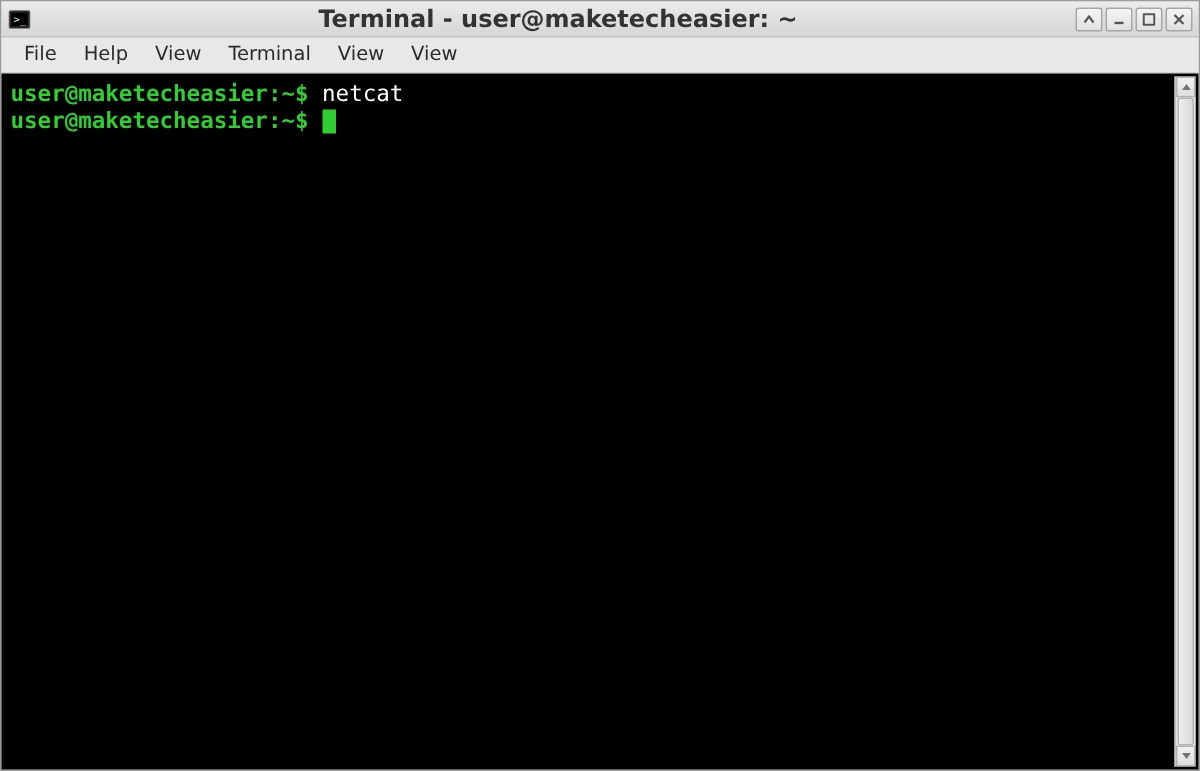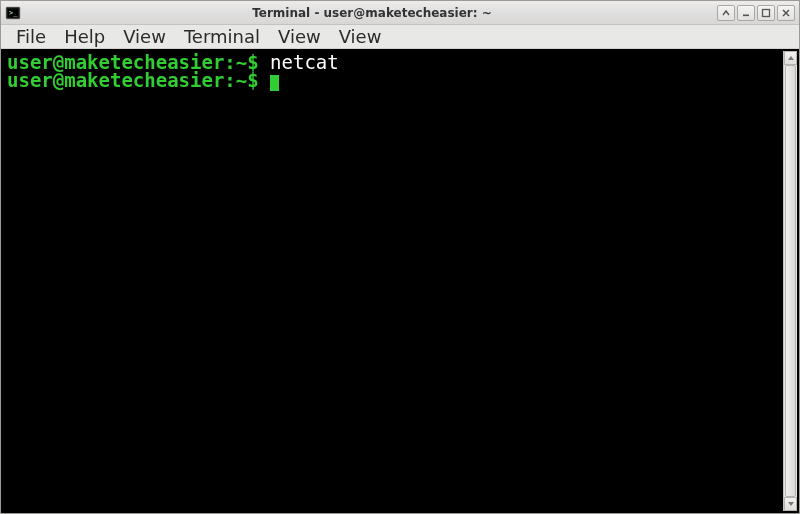--- a/index.html
+++ b/index.html
@@ -35,21 +35,21 @@
       display: flex;
       align-items: center;
       justify-content: center;
     }
     .titlebar-icon svg { display: block; }
     .title-text {
       flex: 1;
       text-align: center;
       font-weight: bold;
       color: #333;
-      font-size: 12px;
+      font-size: 16px;
     }
     .window-controls {
       display: flex;
       gap: 2px;
       align-items: center;
     }
     .win-btn {
       width: 18px;
       height: 16px;
       background: linear-gradient(to bottom, #f4f4f2, #e2e1df);
@@ -66,35 +66,35 @@
       background: #e8e8e6;
       display: flex;
       align-items: center;
       padding: 0 6px;
       gap: 0;
       border-bottom: 1px solid #d2d1cf;
     }
     .menu-item {
       padding: 3px 9px;
       color: #2b2b2b;
-      font-size: 18px;
+      font-size: 13px;
       cursor: pointer;
     }
     .terminal-area {
       flex: 1;
       display: flex;
       background: #000;
       padding: 2px;
     }
     .terminal {
       flex: 1;
       background: #000;
       color: #fff;
       font-family: "DejaVu Sans Mono", "Liberation Mono", monospace;
-      font-size: 19px;
+      font-size: 15px;
       line-height: 18px;
       padding: 2px 4px;
       overflow: hidden;
       white-space: pre;
     }
     .prompt { color: #32cd32; font-weight: bold; }
     .cmd { color: #fff; }
     .output { color: #fff; }
     .cursor {
       display: inline-block;

